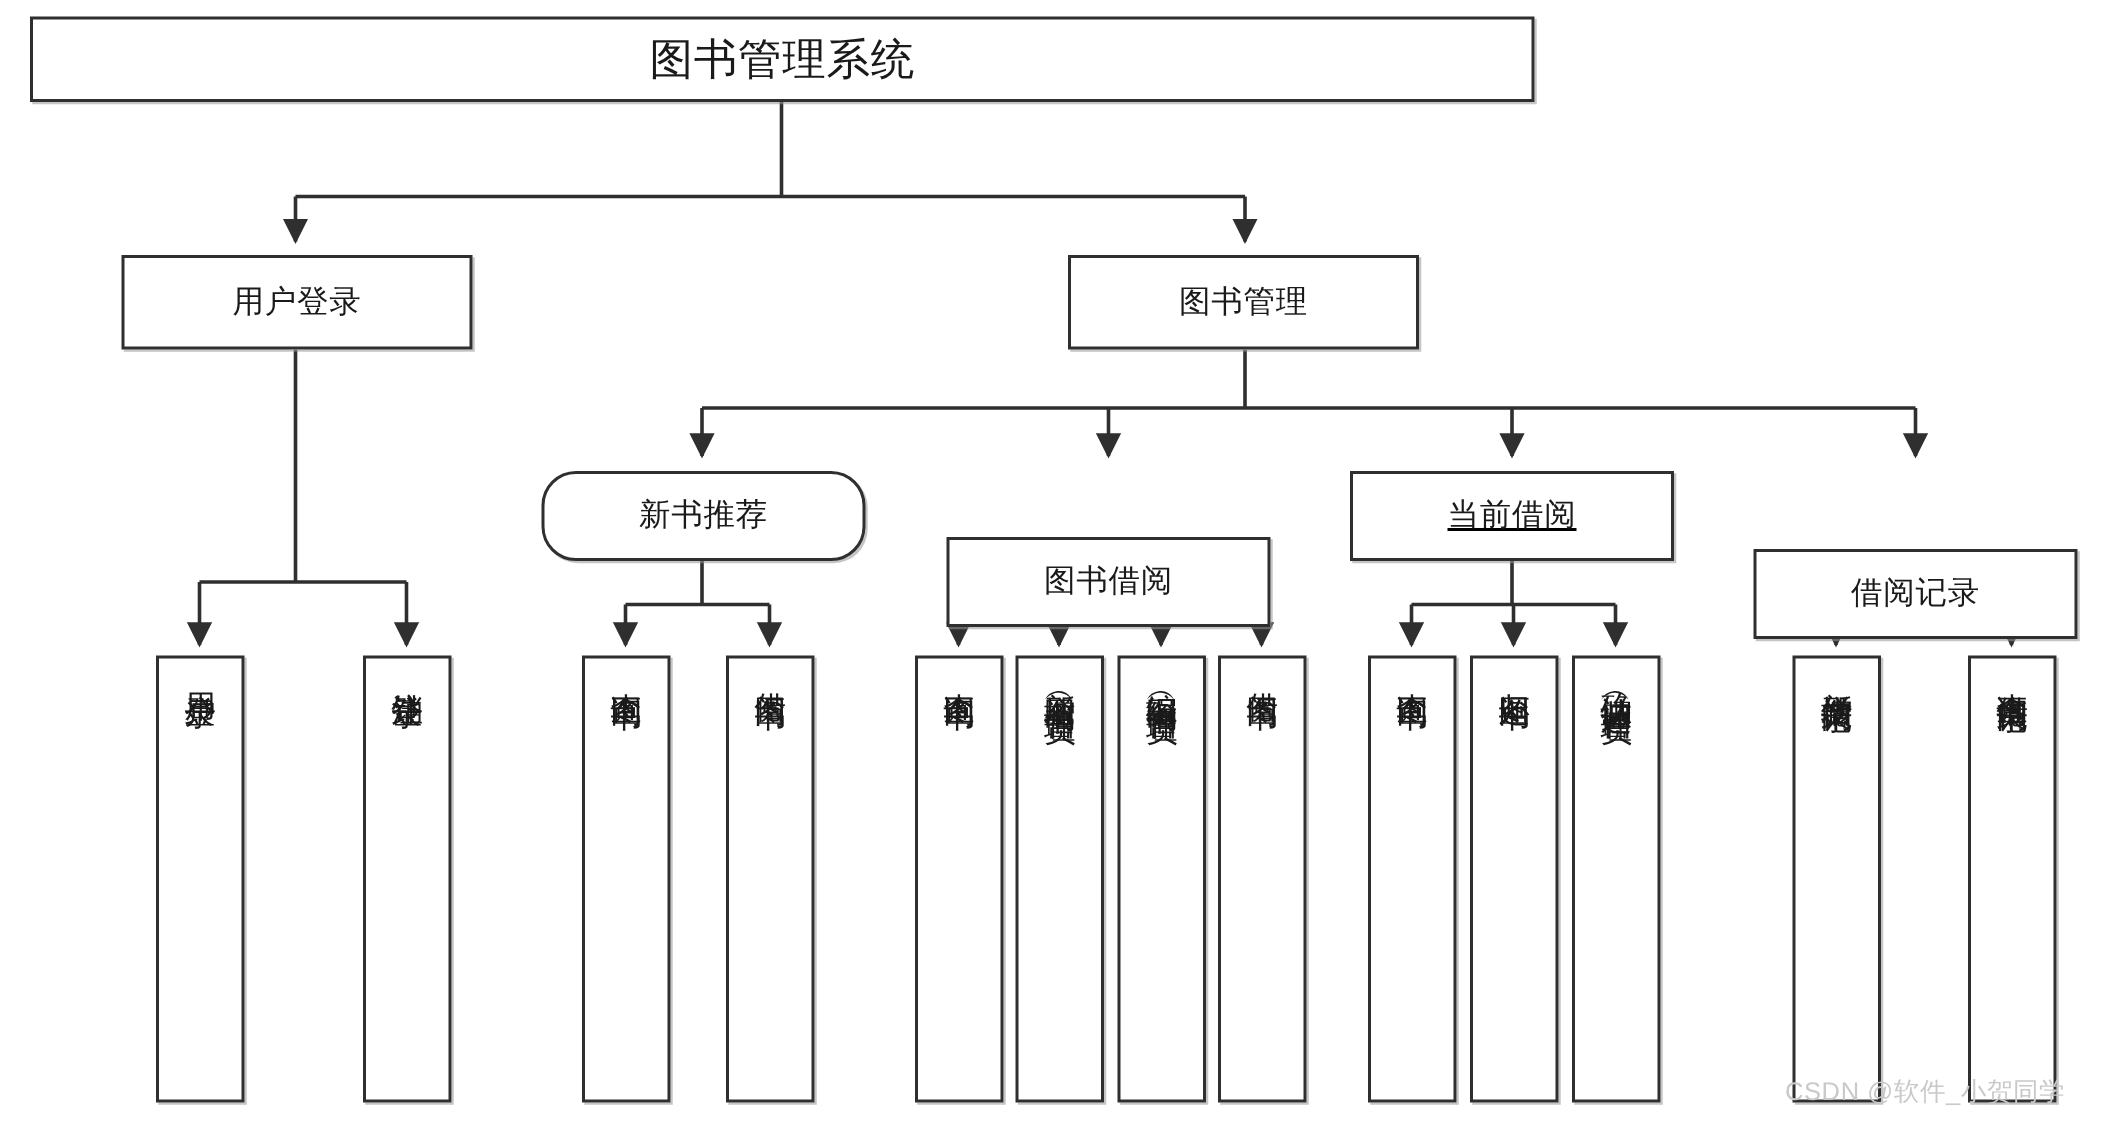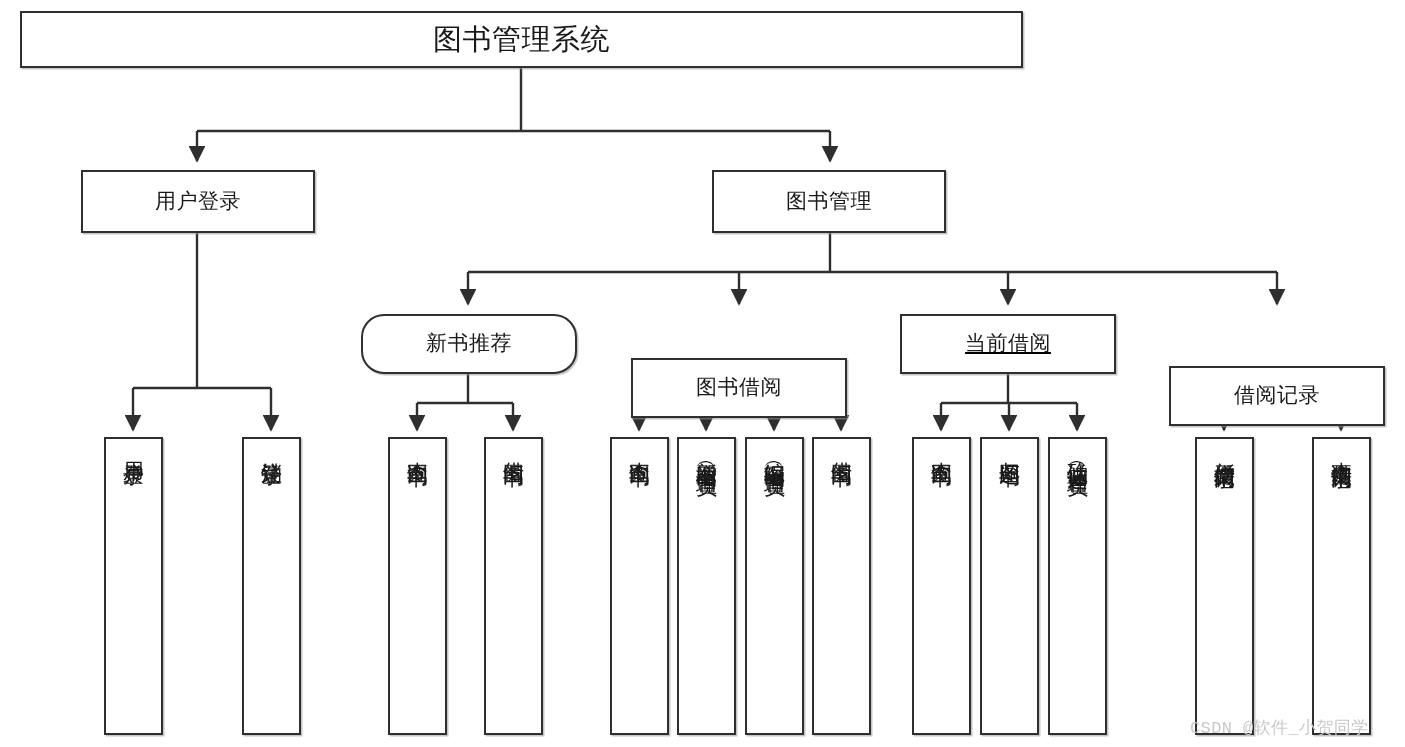--- a/index.html
+++ b/index.html
@@ -62,21 +62,21 @@
     letter-spacing: 2.2px;
   }
   .node.root .lbl { font-size: 29px; }
 
   .watermark {
     position: absolute;
     color: #c9c9c9;
     font-size: 17px;
     white-space: nowrap;
     letter-spacing: 0.4px;
-    font-family: Liberation Mono, monospace;
+    font-family: Liberation Sans, sans-serif;
   }
 </style>
 </head>
 <body>
 
 <div id="canvas">
 
   <svg class="edges" viewBox="0 0 1405 747" xmlns="http://www.w3.org/2000/svg">
     <defs>
       <marker id="arrow" viewBox="0 0 10 10" refX="9" refY="5" markerWidth="7" markerHeight="7" orient="auto-start-reverse">

